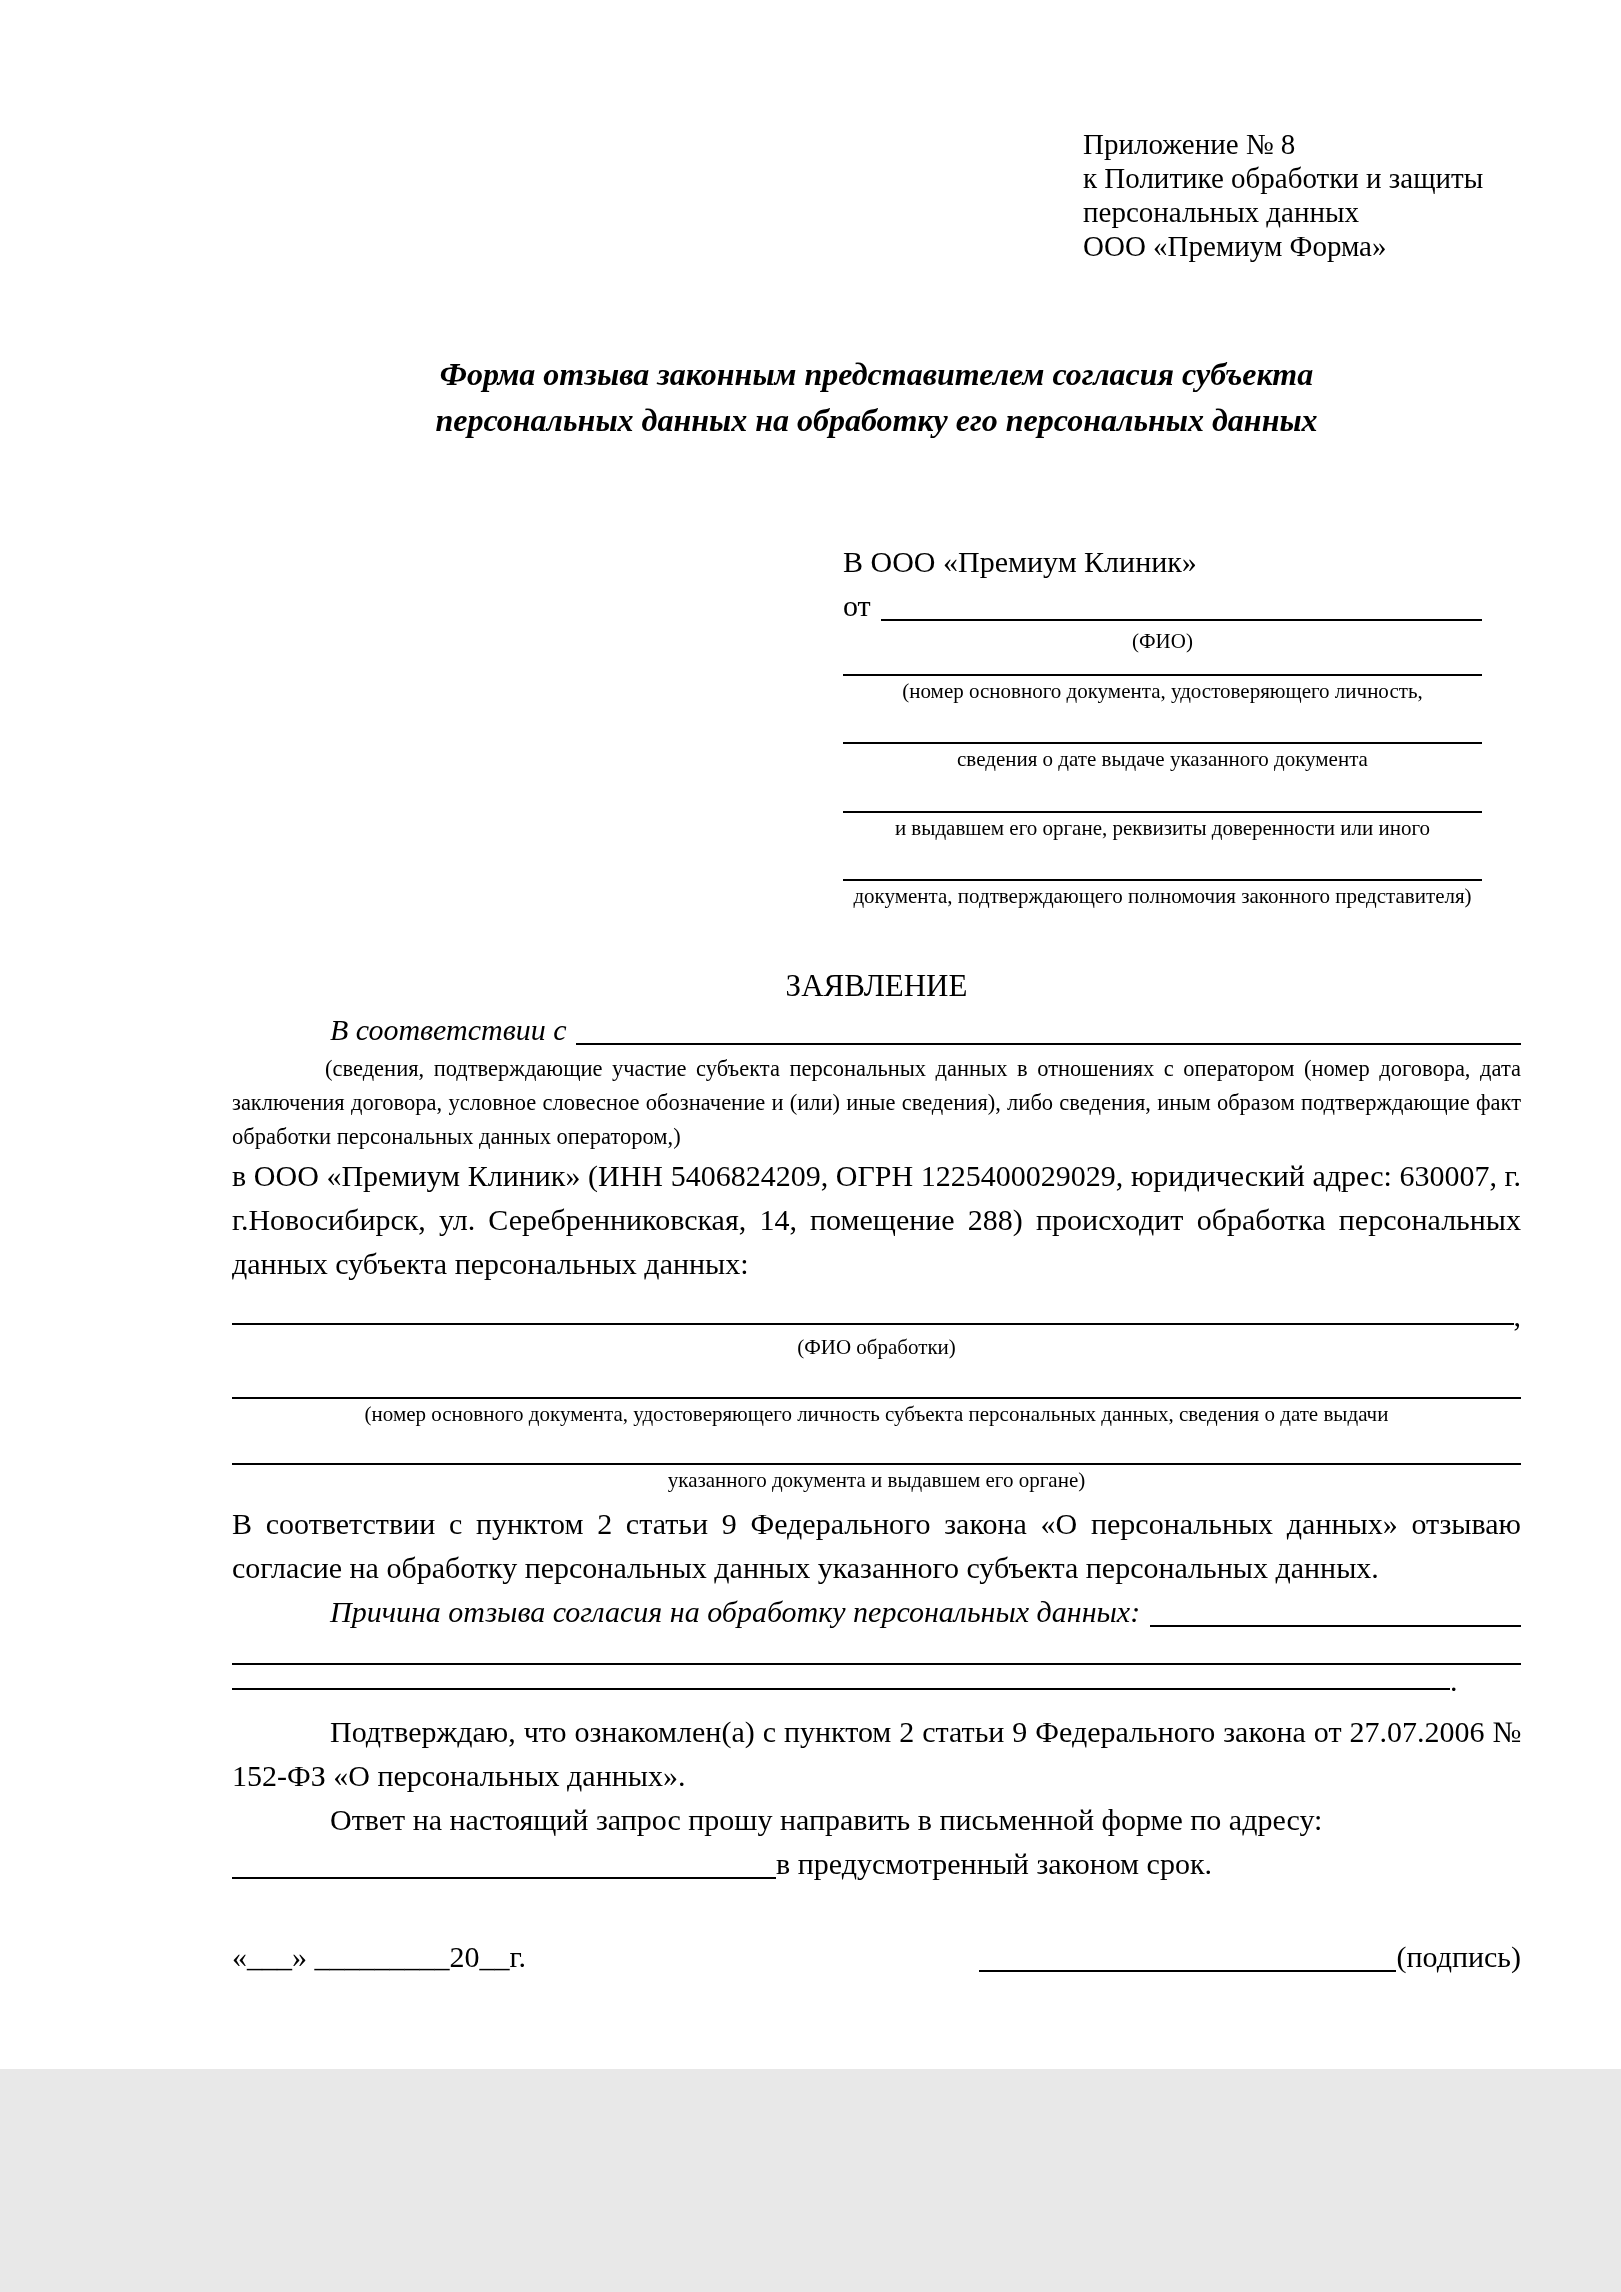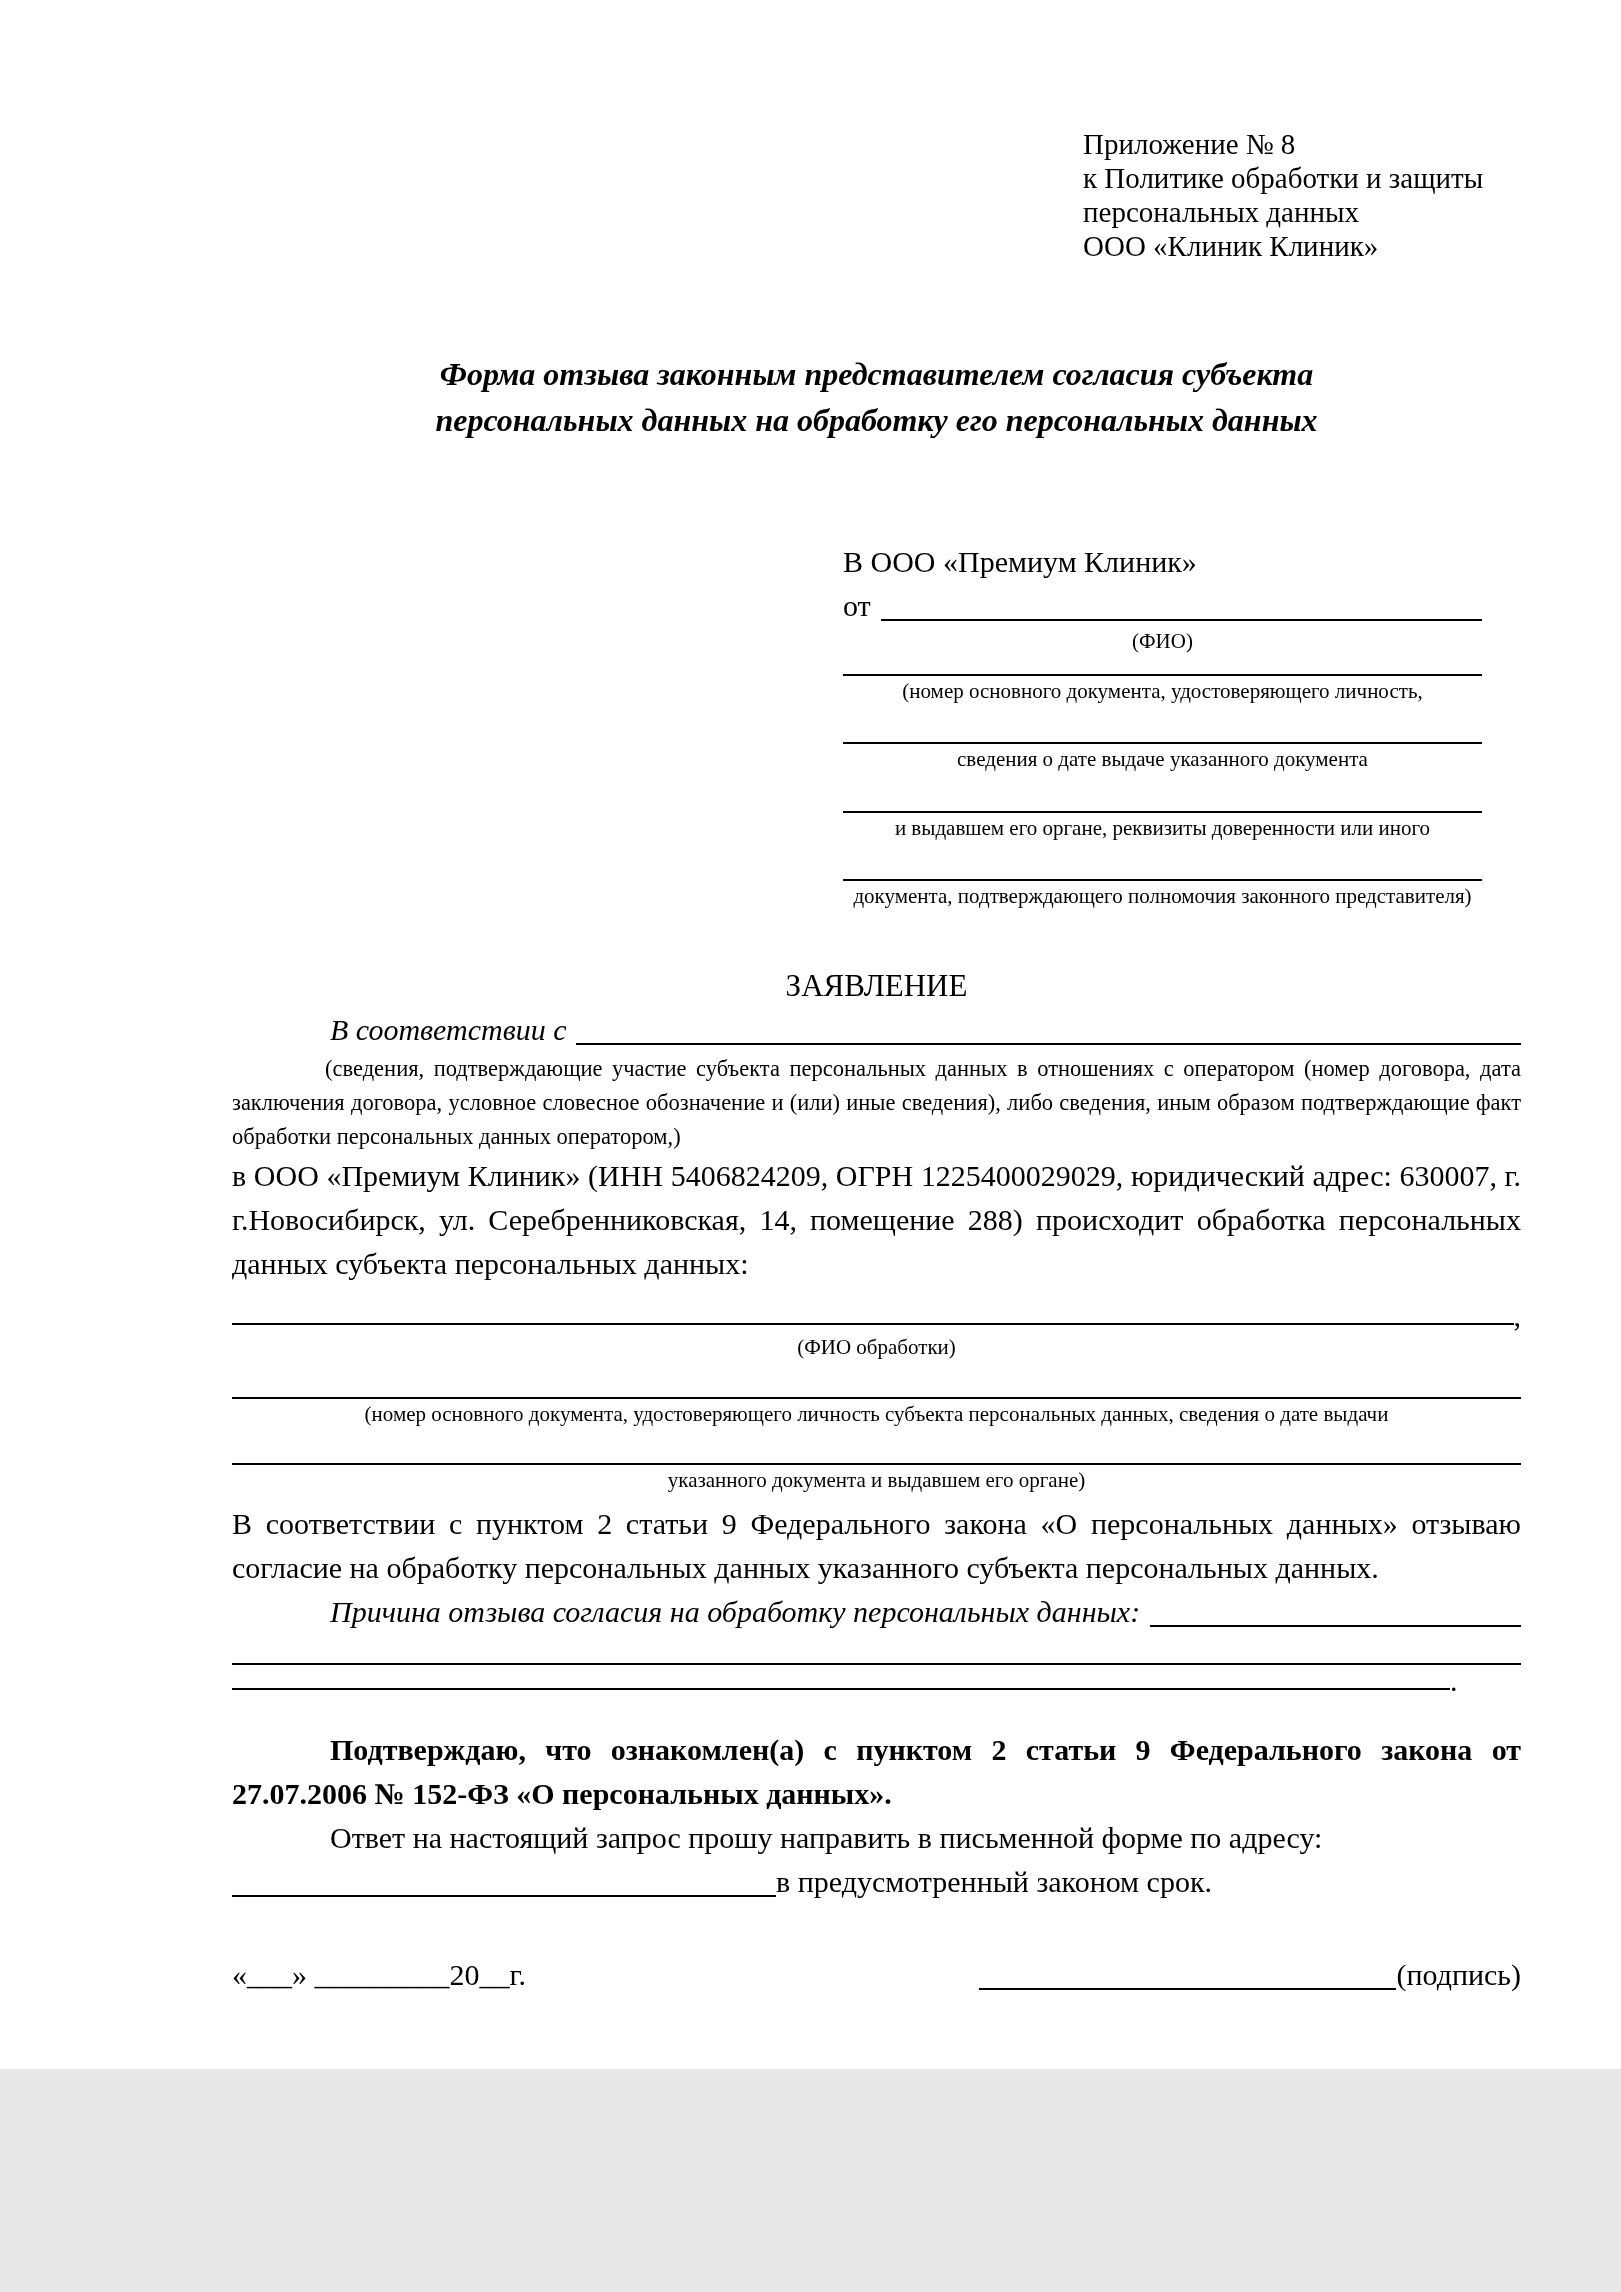--- a/index.html
+++ b/index.html
@@ -89,21 +89,21 @@
   .comma-row {
     display: flex;
     align-items: flex-end;
     line-height: 33px;
   }
   .comma-row .rule { flex: 1 1 auto; margin-bottom: 6.9px; }
   .tail-char { flex: 0 0 auto; }
   .reason-blank-1 { margin-top: 29px; }
   .reason-blank-2 { margin-top: 0; line-height: 32px; }
   .reason-blank-2 .rule { flex: 1 1 auto; margin-bottom: 6.9px; max-width: 1218px; }
-  .ack { margin-top: 31px; font-weight: bold; }
+  .ack { margin-top: 13px; }
   .term-row {
     display: flex;
     align-items: flex-end;
   }
   .term-row .rule { flex: 0 0 544px; margin-bottom: 6.9px; }
   
   .footer-row {
     margin-top: 49px;
     display: flex;
     justify-content: space-between;
@@ -117,21 +117,21 @@
 </style>
 </head>
 <body>
 
 <div class="page">
 
   <div class="appendix">
     <div>Приложение № 8</div>
     <div>к Политике обработки и защиты</div>
     <div>персональных данных</div>
-    <div>ООО «Клиник Клиник»</div>
+    <div>ООО «Премиум Форма»</div>
   </div>
 
   <div class="doc-title">
     <div>Форма отзыва законным представителем согласия субъекта</div>
     <div>персональных данных на обработку его персональных данных</div>
   </div>
 
   <div class="recipient">
     <div>В ООО «Премиум Клиник»</div>
     <div class="row">

